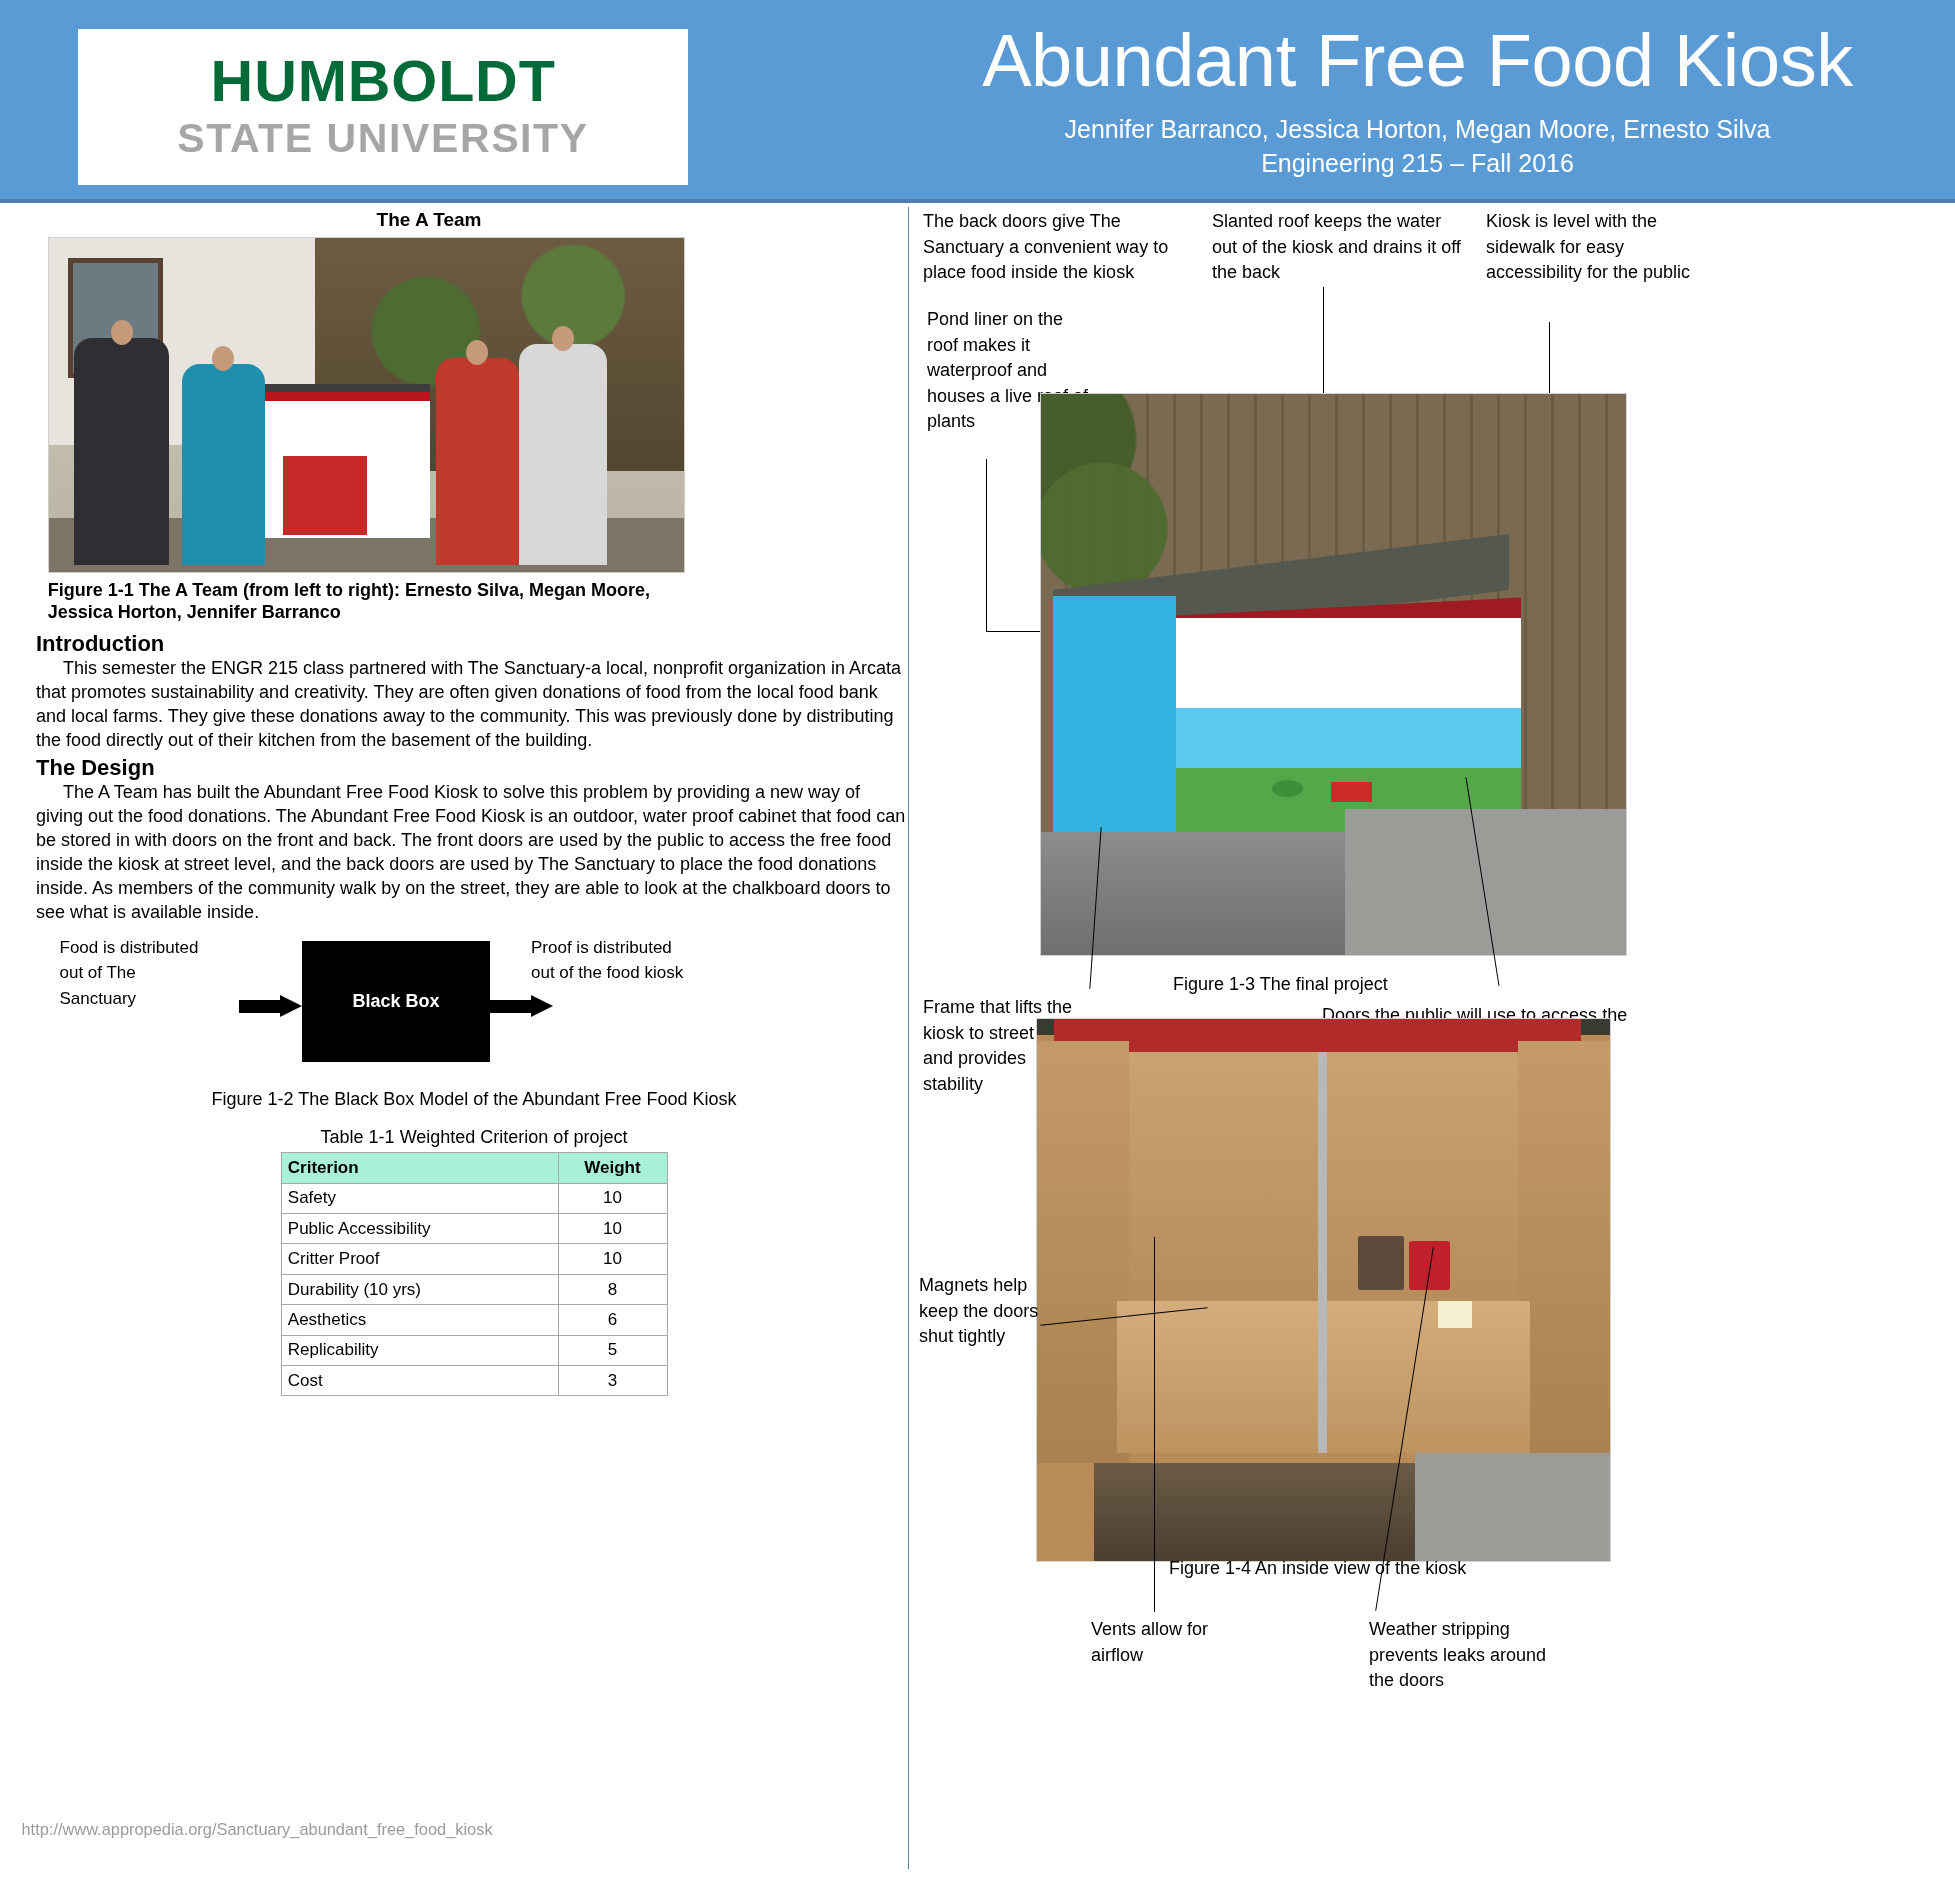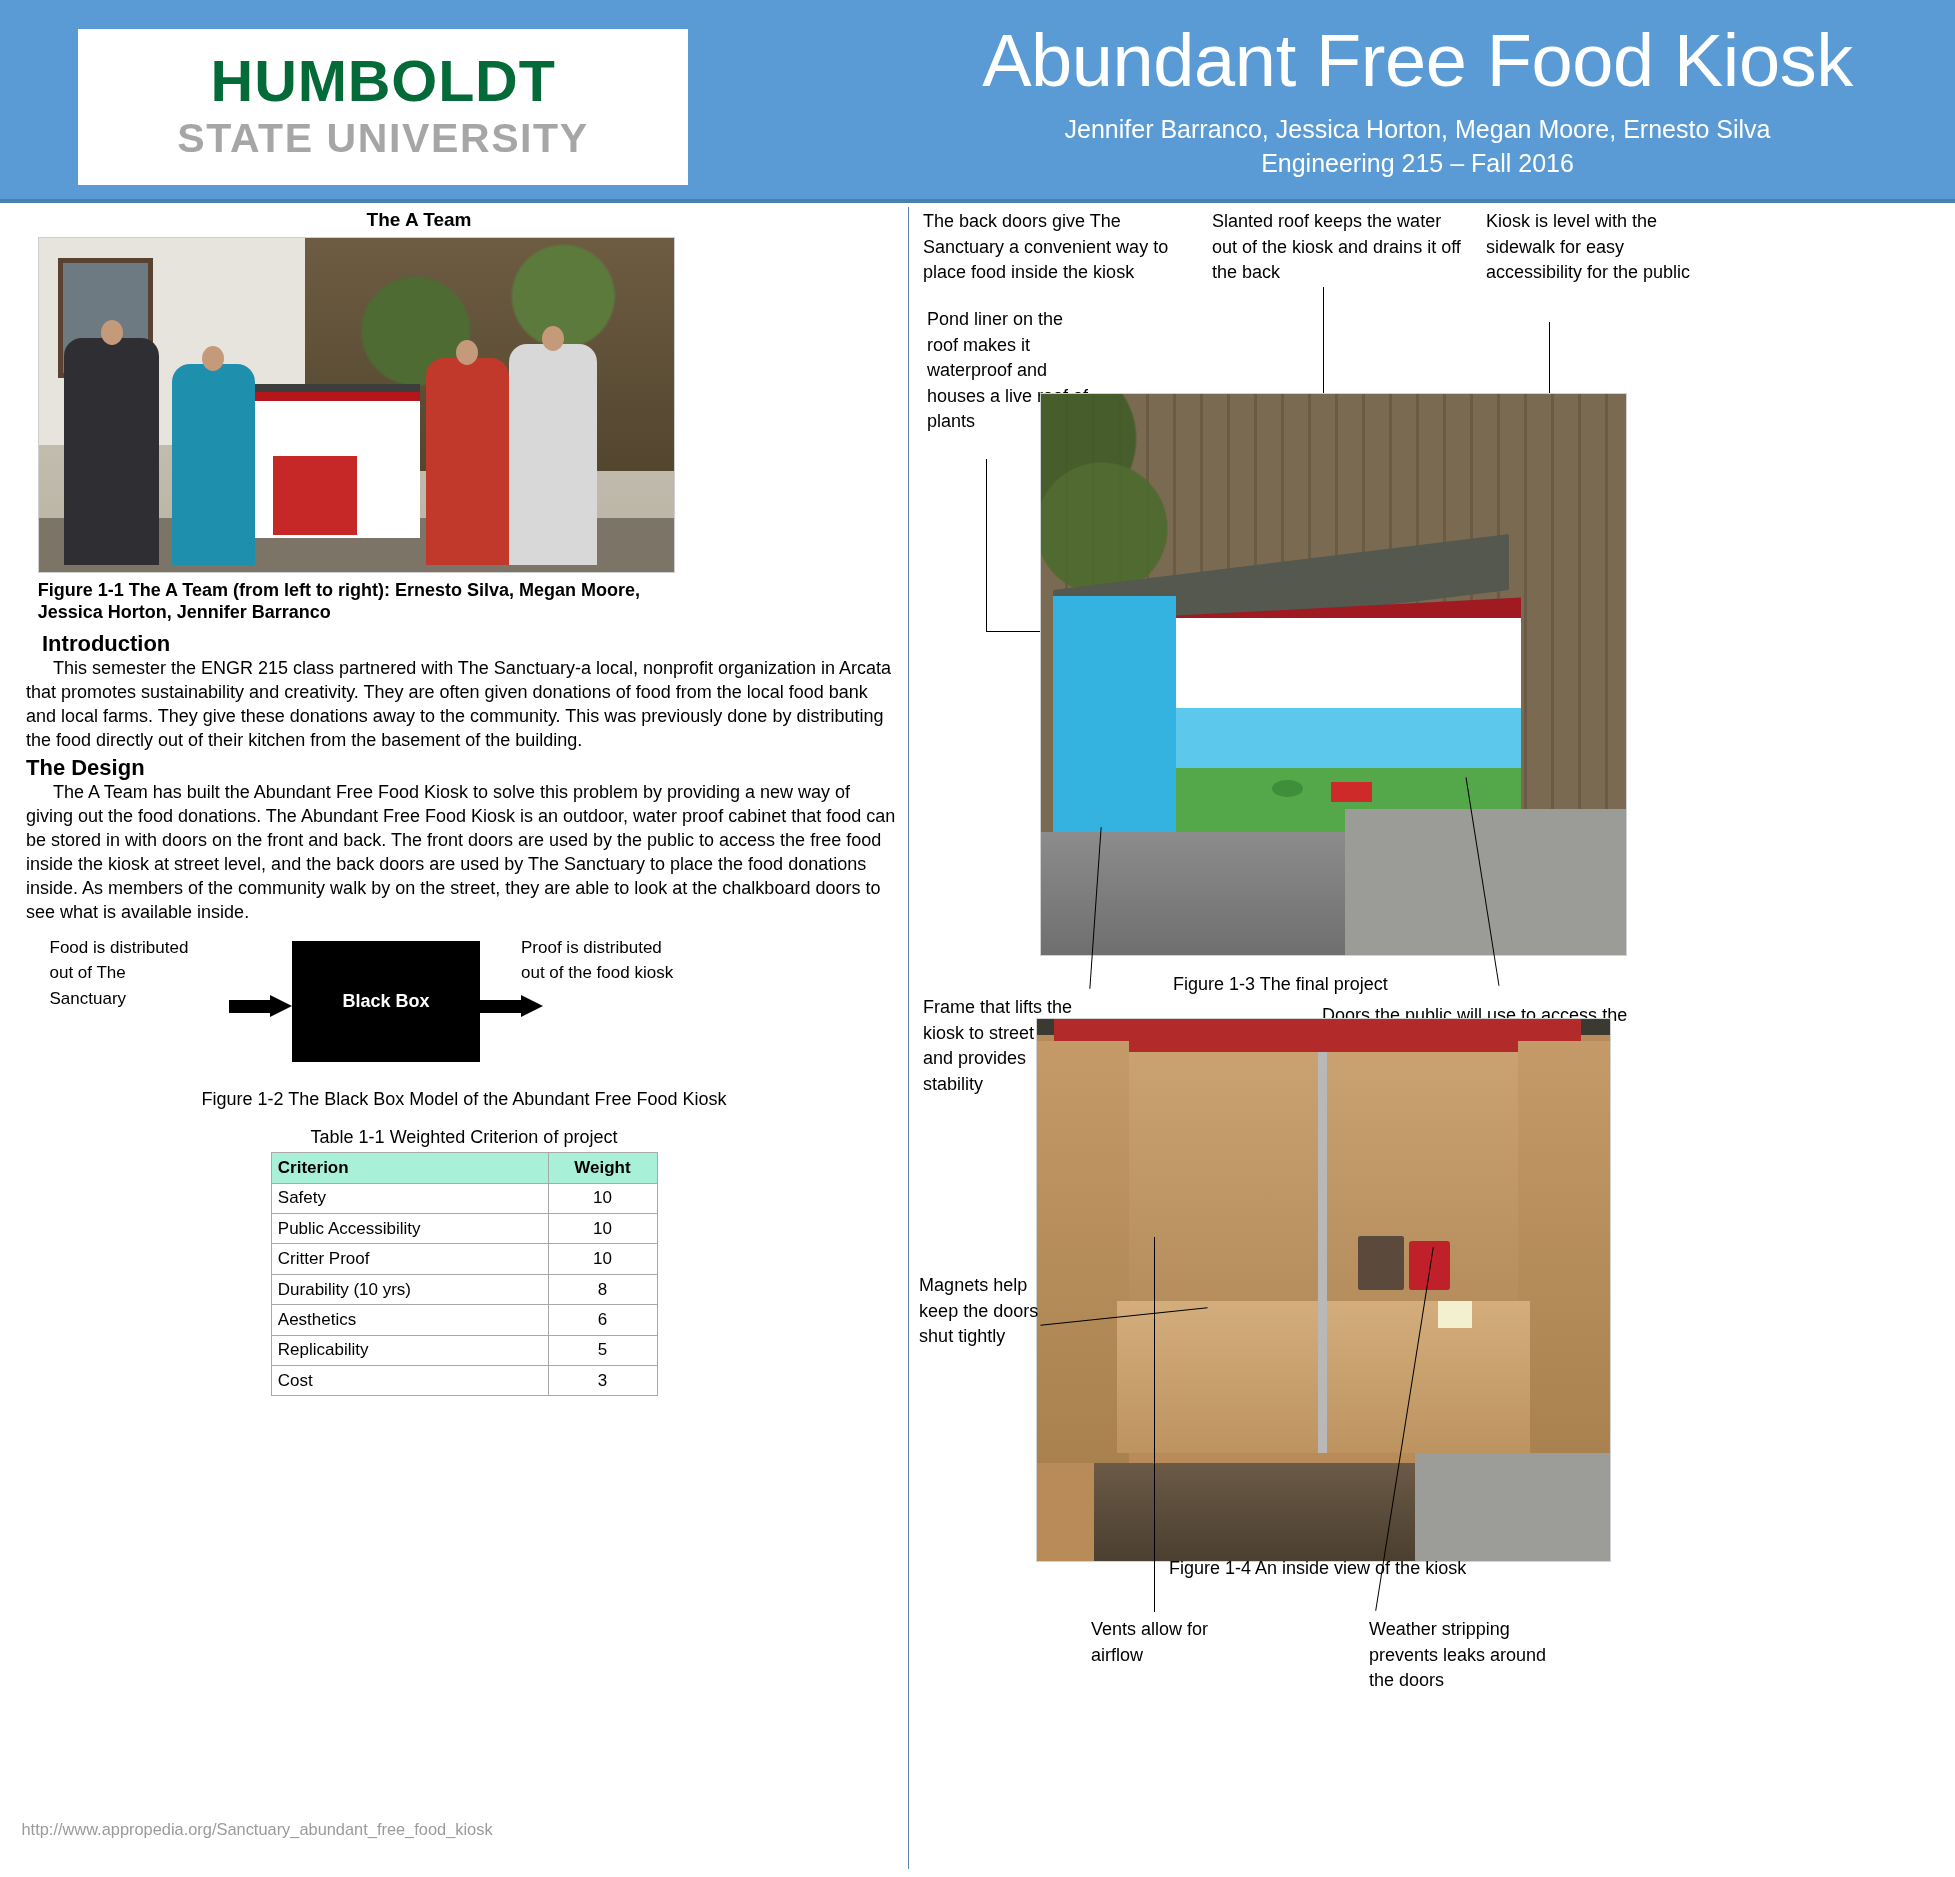--- a/index.html
+++ b/index.html
@@ -46,21 +46,21 @@
   #poster-authors { color:#ffffff; font-size:25px; margin-top:13.3px; }
   #poster-course { color:#ffffff; font-size:25px; margin-top:5.5px; }
 
   
   .col-div {
     position:absolute; top:207px; width:1.2px; height:1662px; background:#5c7fa3;
   }
   #div1 { left:908px; }
 
   .col { position:absolute; top:209px; }
-  #colL { left:26px;  width:876px; }
+  #colL { left:36px;  width:876px; }
   #colM { left:923px; width:1072px; }
   #colR { left:2018px; width:782px; }
 
   
   .cap    { font-size:18px; line-height:1.25; color:#000; }
   .head   { font-size:22px; font-weight:bold; color:#000; }
   .body   { font-size:18px; line-height:1.33; color:#000; text-align:left; }
   .body .ind { display:inline-block; width:27px; }
 
   
@@ -88,21 +88,21 @@
   .ph-box    { position:absolute; left:62%; bottom:6%; width:26%; height:34%;
                background:#c69c6d; }
   .ph-p { position:absolute; bottom:2%; border-radius:18px 18px 0 0; }
   .ph-p1 { left:4%;  width:15%; height:68%; background:#2f2f33; }
   .ph-p2 { left:21%; width:13%; height:60%; background:#1f8fae; }
   .ph-p3 { left:61%; width:13%; height:62%; background:#c0392b; }
   .ph-p4 { left:74%; width:14%; height:66%; background:#d8d8d8; }
   .ph-head { position:absolute; top:-18px; left:50%; transform:translateX(-50%);
              width:22px; height:25px; border-radius:50%; background:#c49a7a; }
 
-  #intro-head { margin:7px 0 0 16px; }
+  #intro-head { margin:7px 0 0 0; }
   #design-head{ margin:2.3px 0 0 0; }
 
   
   #bbwrap { position:relative; height:129px; margin-top:12.5px; }
   #bb-box { position:absolute; left:266px; top:3.9px; width:188px; height:121px;
             background:#000; color:#fff; font-size:18px; font-weight:bold;
             display:flex; align-items:center; justify-content:center; }
   .bb-label { position:absolute; font-size:17px; line-height:1.5; width:153px;}
   #bb-in  { left:23.5px; top:-2.3px; }
   #bb-out { left:495px; top:-2.3px; }

